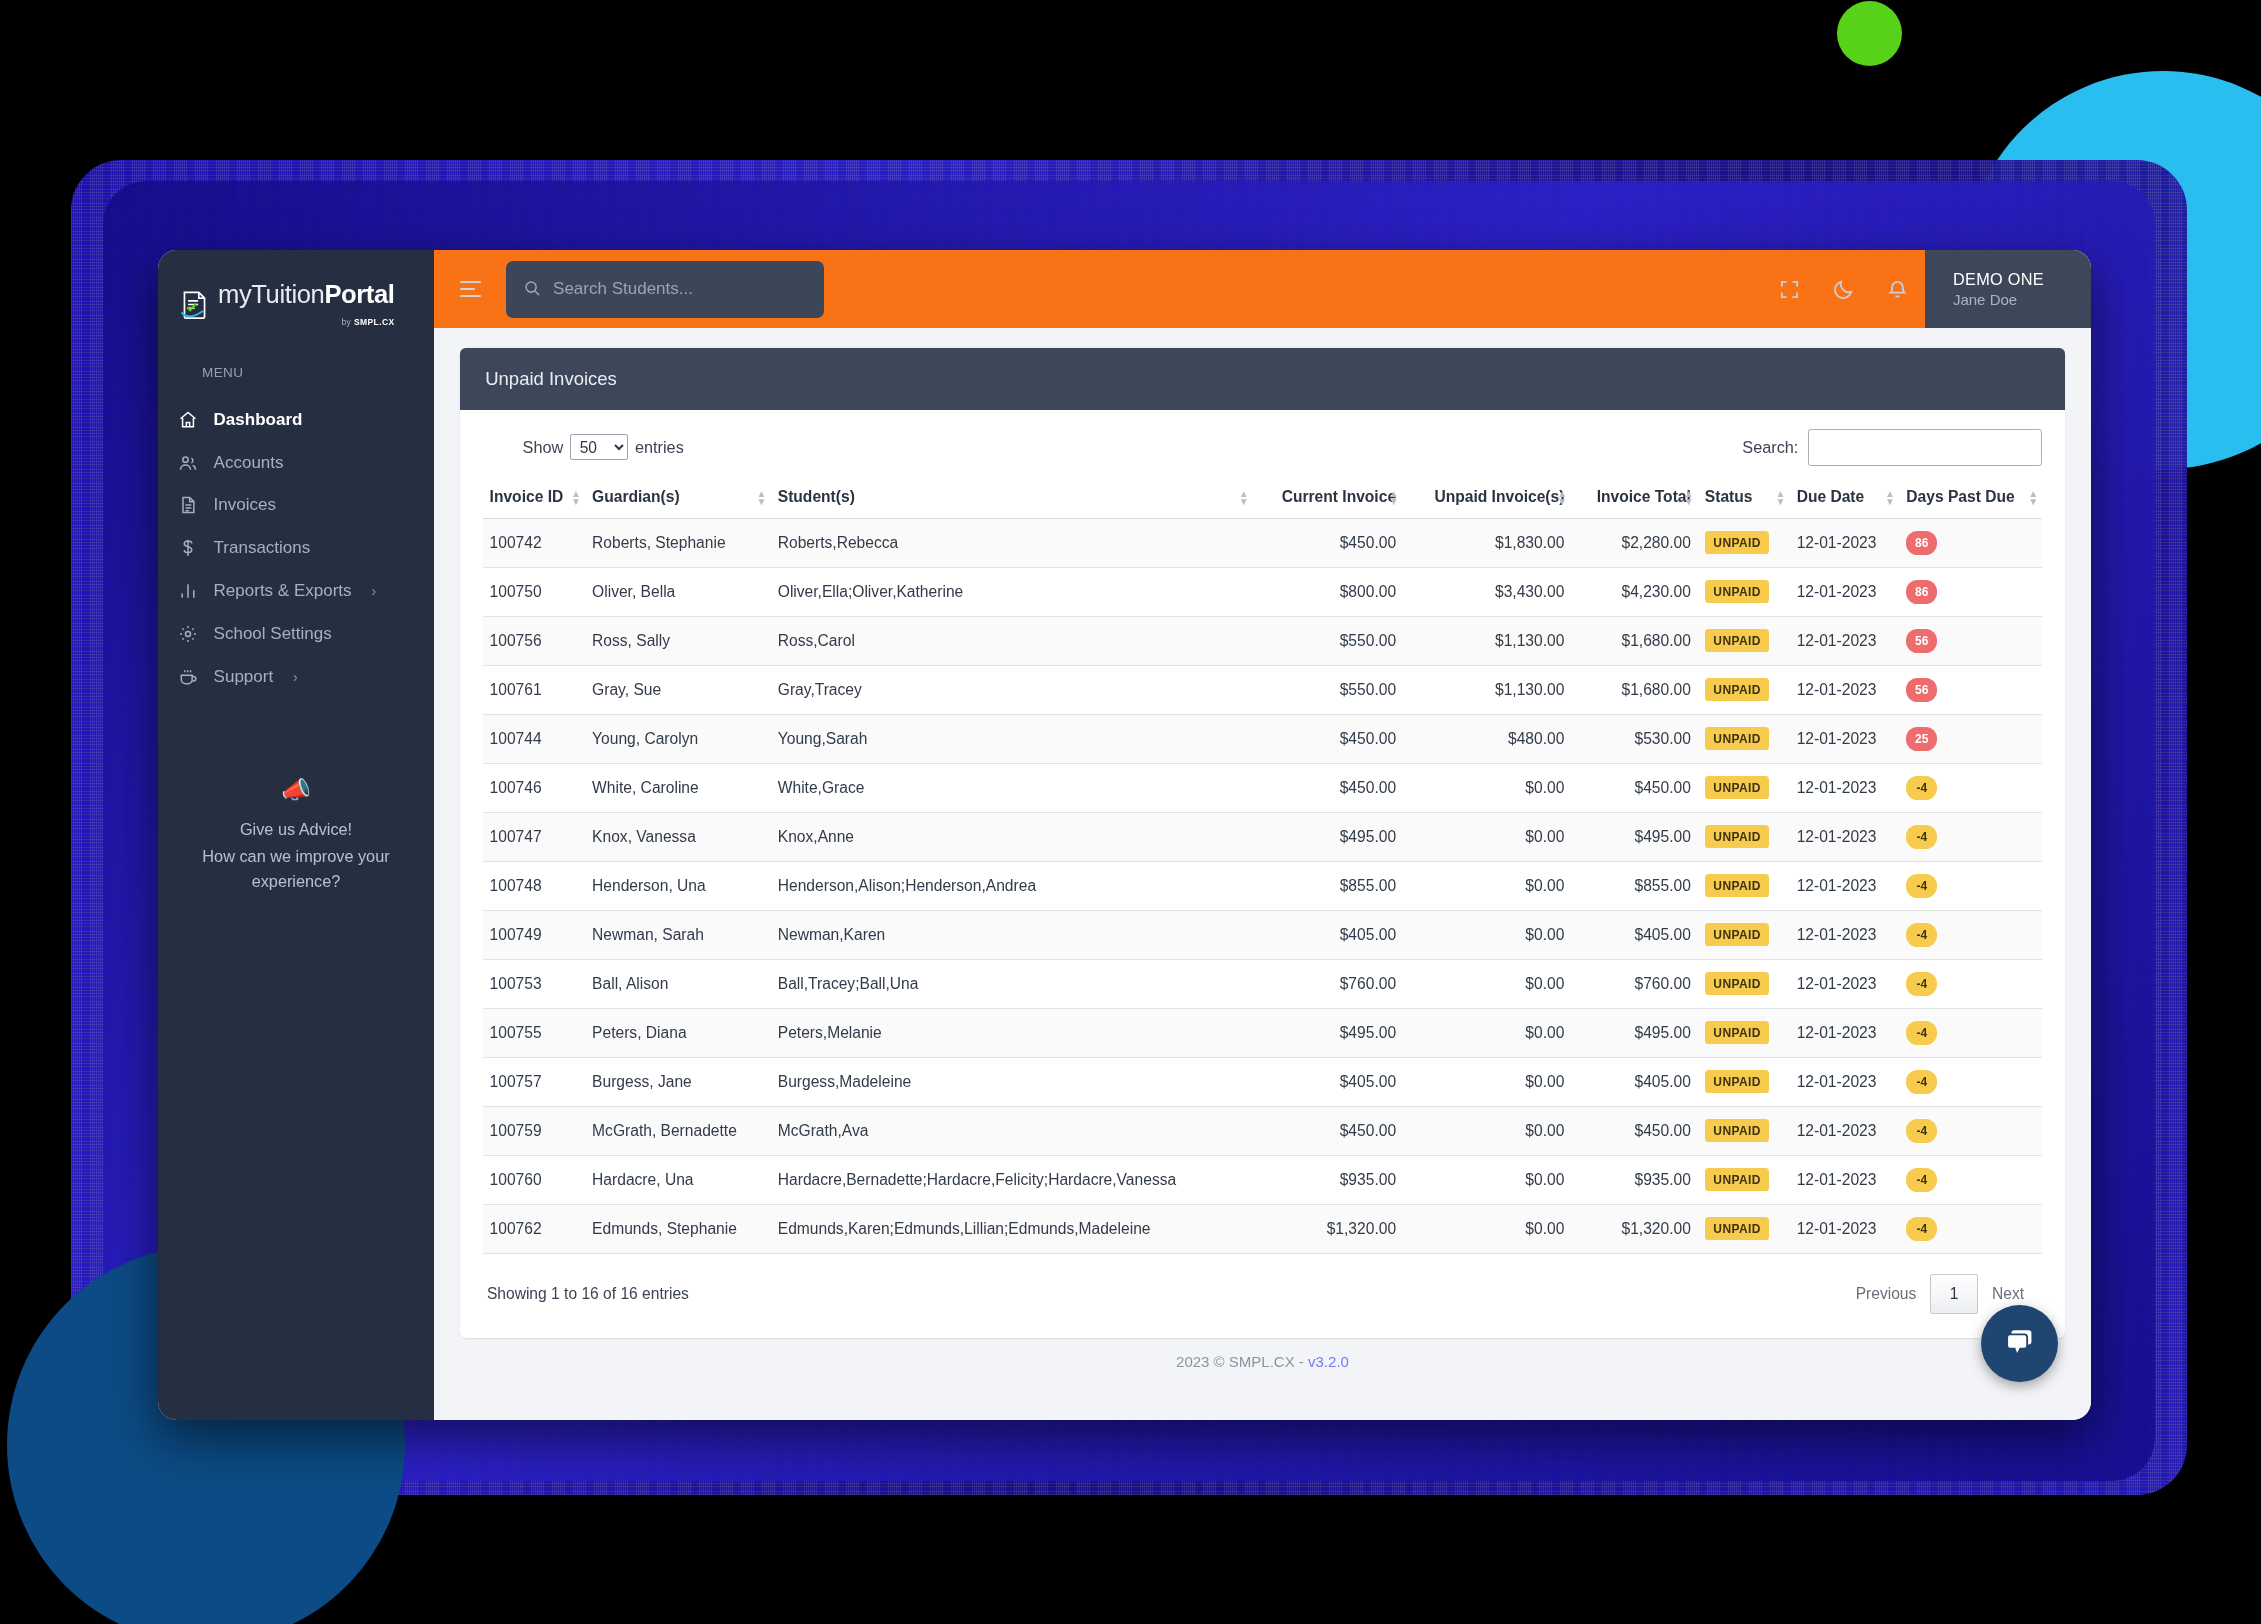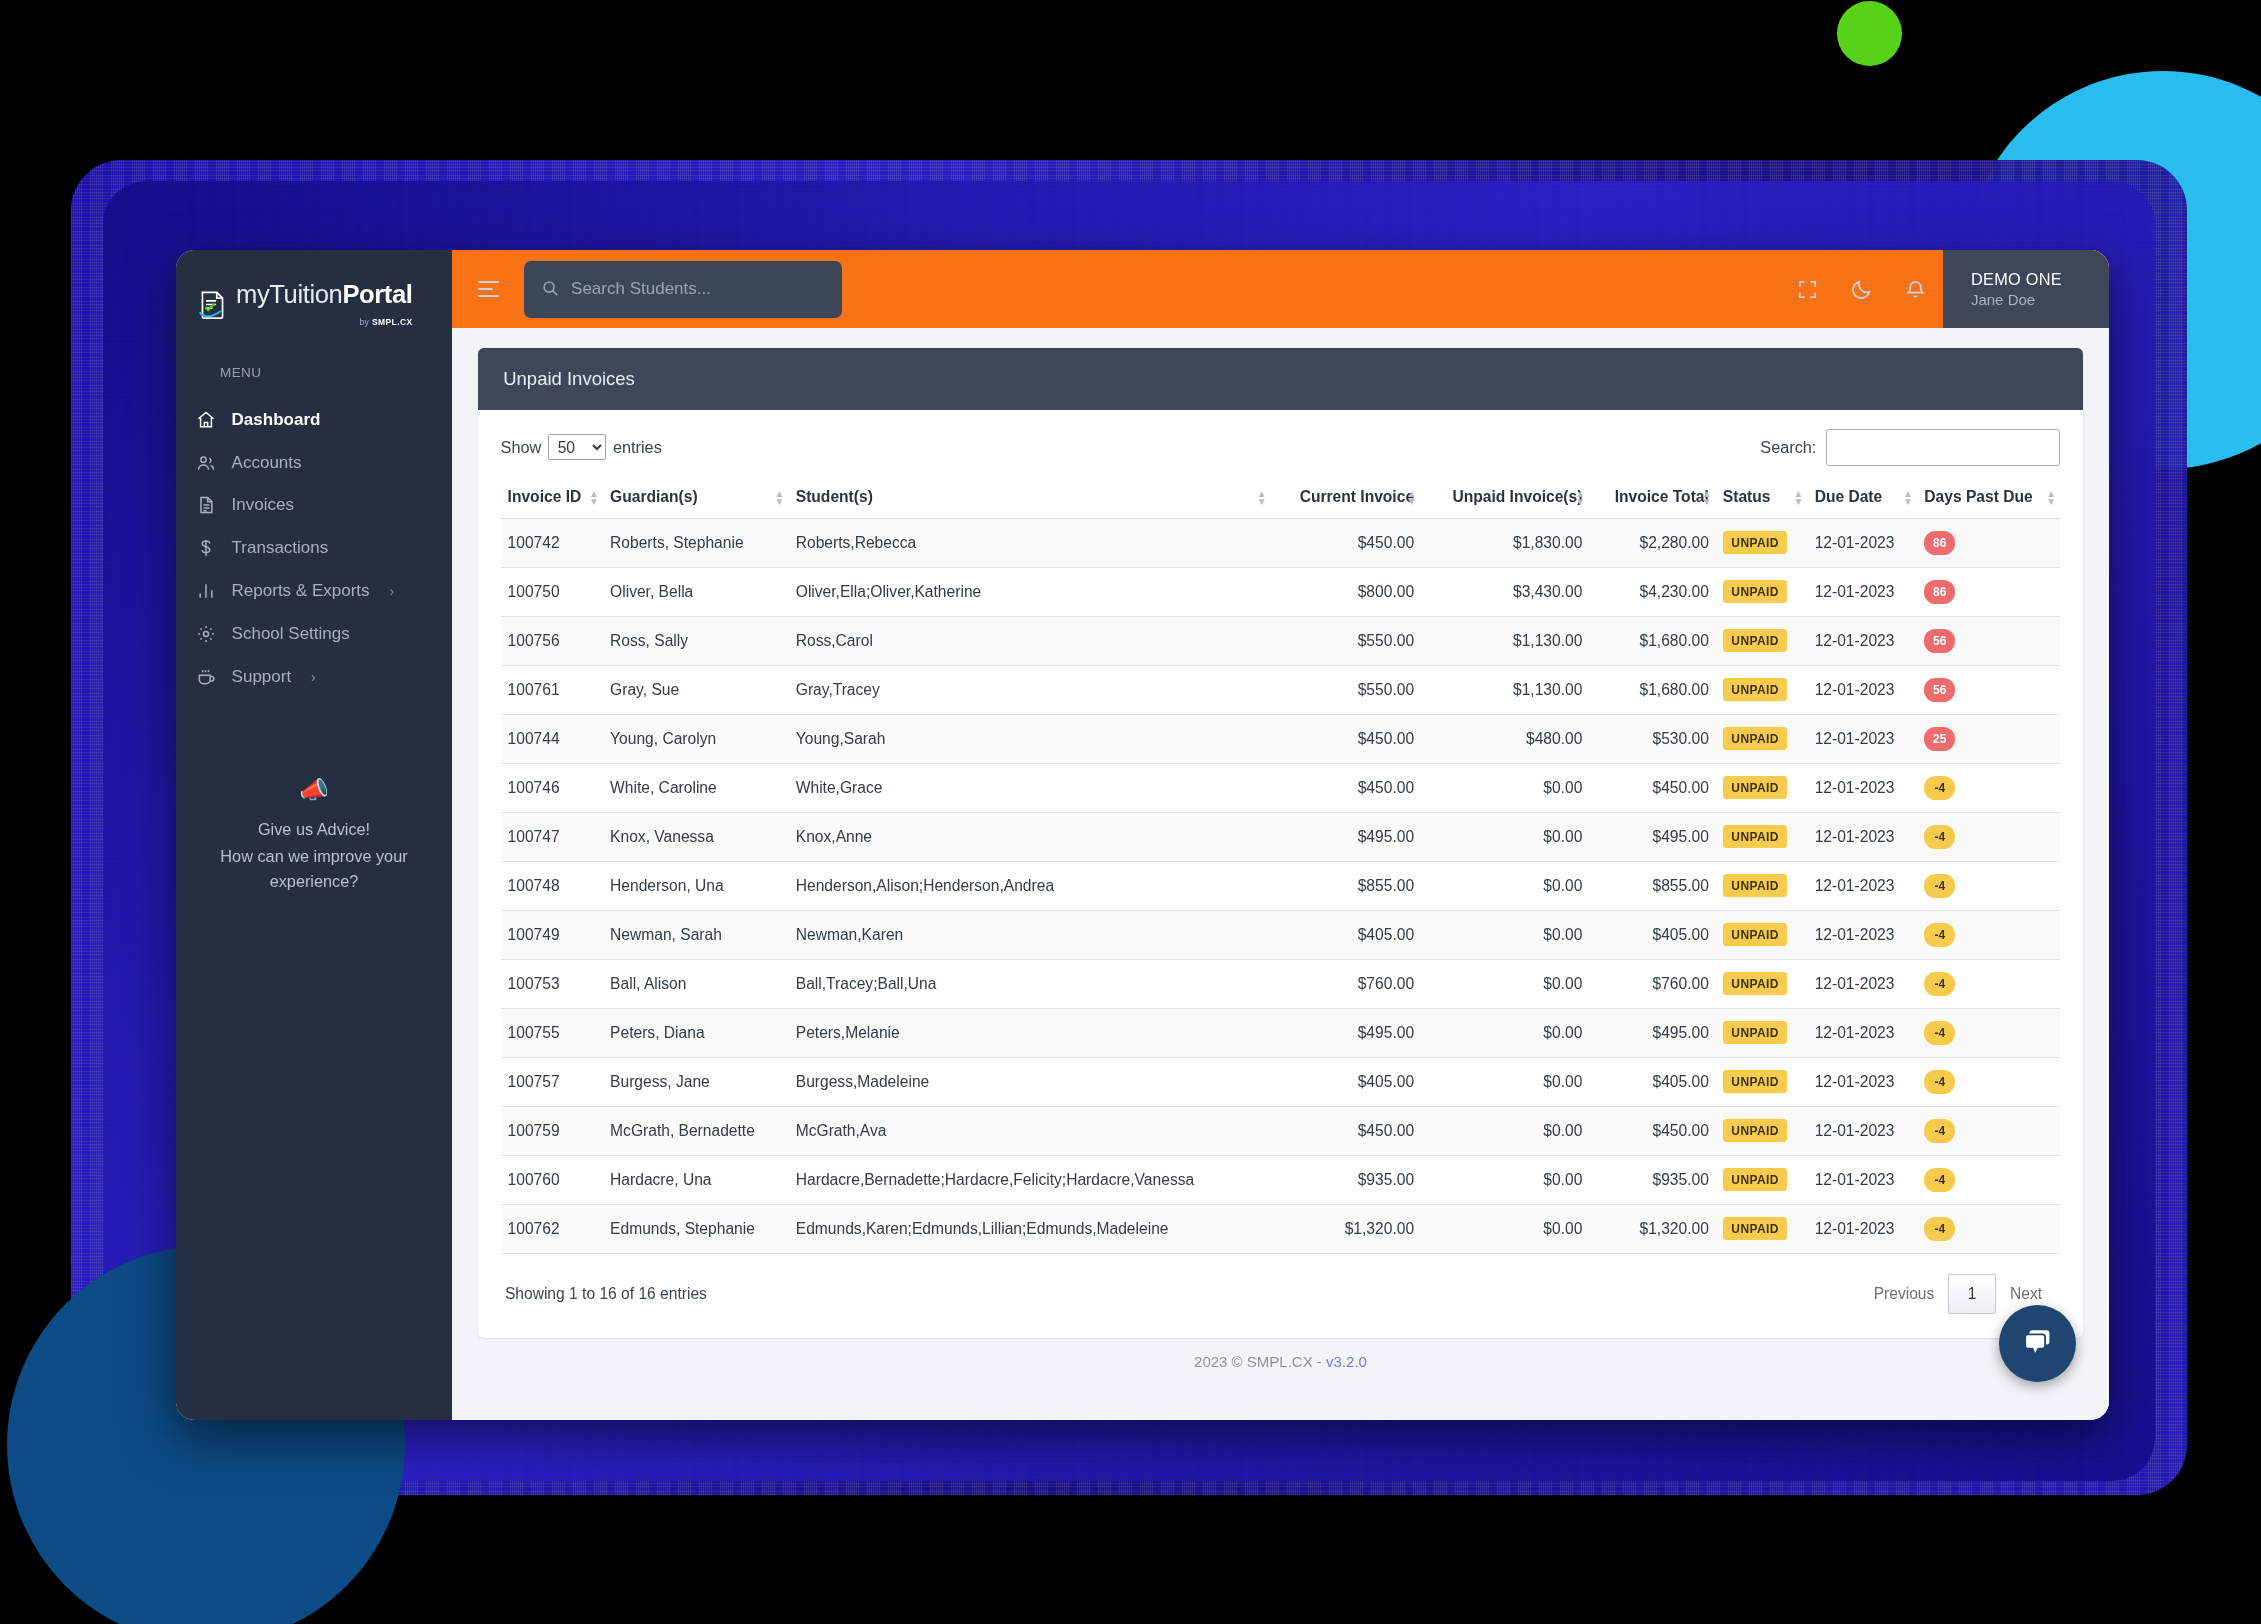--- a/index.html
+++ b/index.html
@@ -31,21 +31,21 @@
   }
   #deco-frame2 {
     position: absolute; left: 103px; top: 181px; width: 2052px; height: 1300px;
     border-radius: 43px;
     background: linear-gradient(135deg,#130c86,#2b20c9 45%,#140d8c);
     opacity: .9;
   }
 
   
   #window {
-    position: absolute; left: 176px; top: 250px;
+    position: absolute; left: 158px; top: 250px;
     width: 1933px; height: 1170px;
     border-radius: 18.5px;
     overflow: hidden;
     background: #f5f6fa;
     box-shadow: 0 17px 50px rgba(0,0,0,.55);
     display: flex;
   }
 
   
   #sidebar {
@@ -111,21 +111,21 @@
   .user-org { font-size: 16.3px; color: #ffffff; letter-spacing: 0.3px; }
   .user-name { font-size: 15px; color: #aab3c2; margin-top: 2.8px; }
 
   
   #content { flex: 1 1 auto; padding: 20px 25.6px 0 25.6px; overflow: hidden; }
 
   .card { background: #ffffff; border-radius: 5.7px; box-shadow: 0 0.7px 2.1px rgba(0,0,0,.09); overflow: hidden; }
   .card-head { background: #3d4759; color: #e9edf3; font-size: 18.5px; padding: 20px 25.6px; }
 
   .card-body { padding: 18.5px 23px 12.8px 23px; }
-  .table-controls { display: flex; align-items: center; margin-bottom: 12.8px; }
+  .table-controls { display: flex; align-items: center; margin-bottom: 12.8px; margin-left: 40px; }
   .show-entries { font-size: 16.3px; color: #3b4452; display: flex; align-items: center; gap: 7px; }
   .show-entries select {
     font-family: inherit; font-size: 15.6px; padding: 2.8px 4.3px; border: 0.7px solid #9aa1ac;
     border-radius: 2.1px; background: #fff; color: #2f3744;
   }
   .search-wrap { margin-left: auto; display: flex; align-items: center; gap: 10px; font-size: 16.3px; color: #3b4452; }
   .search-wrap input {
     width: 234px; height: 37px; border: 0.7px solid #a9afb9; border-radius: 2.8px;
     font-family: inherit; font-size: 15.6px; padding: 0 7px; outline: none;
   }

